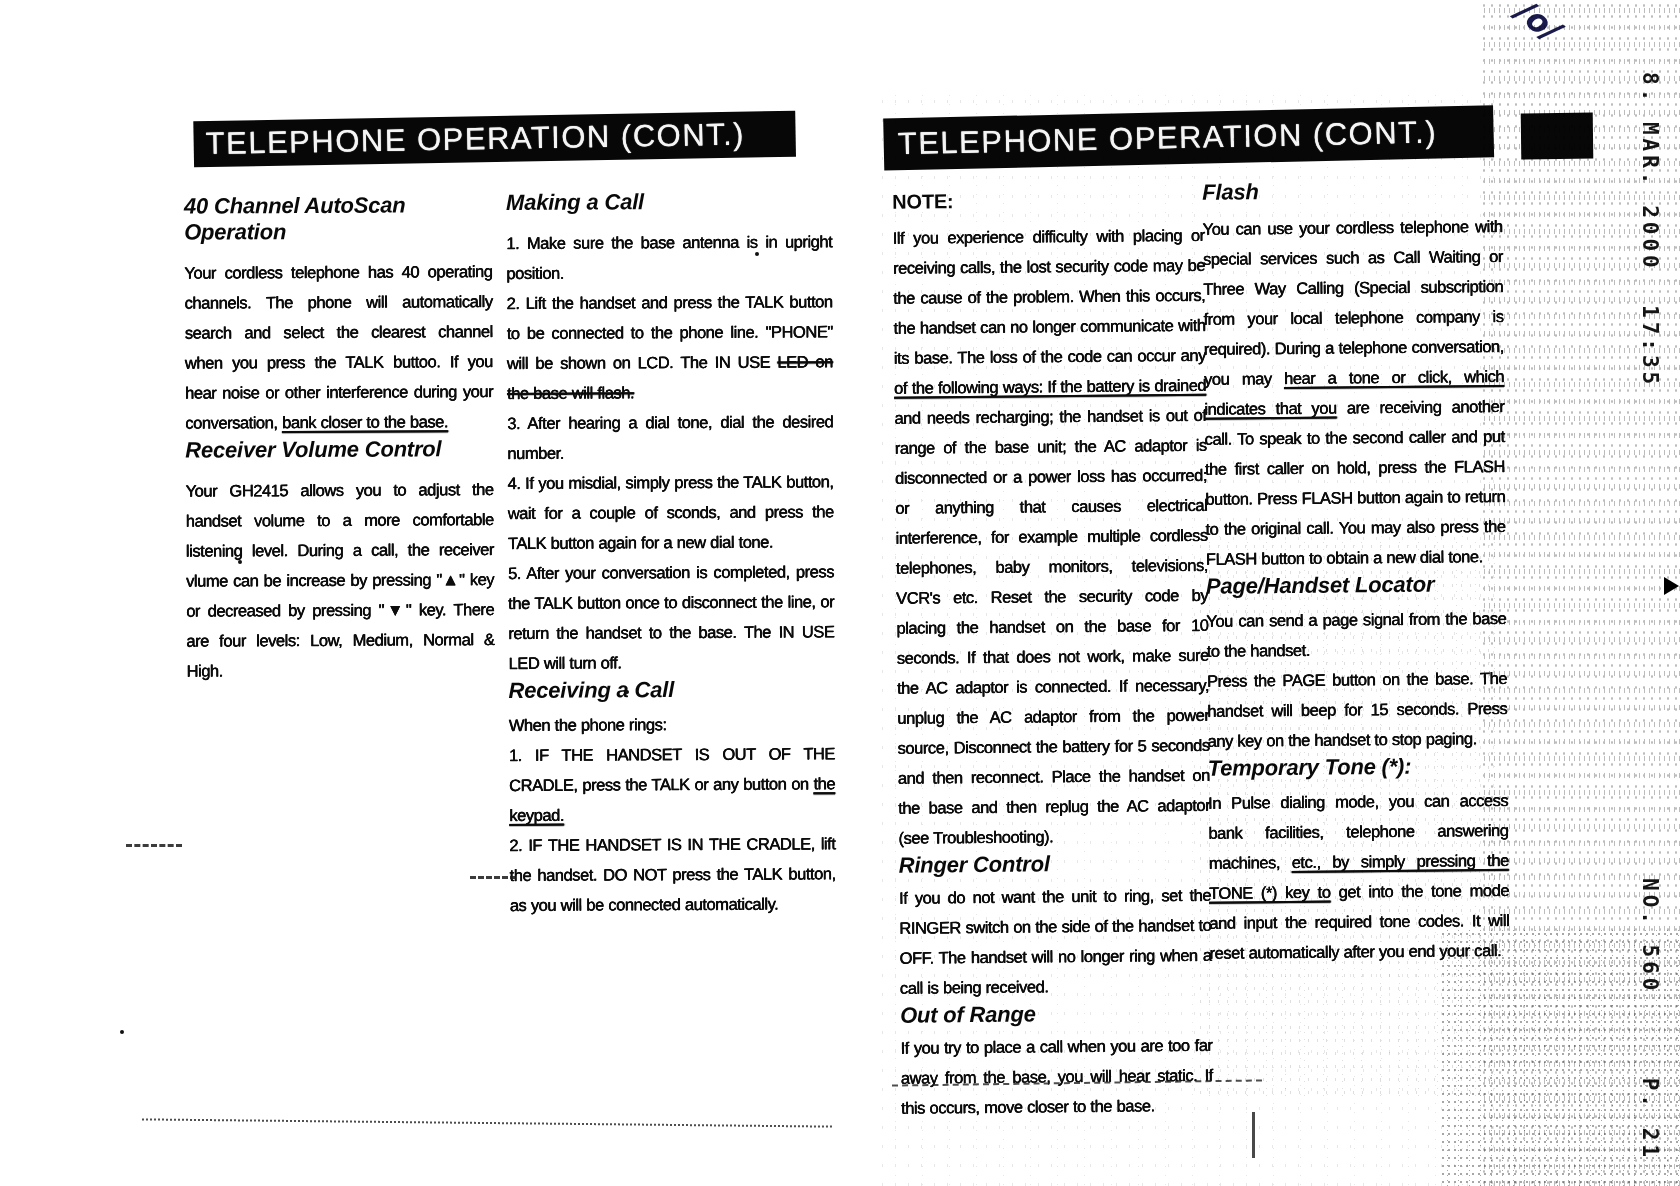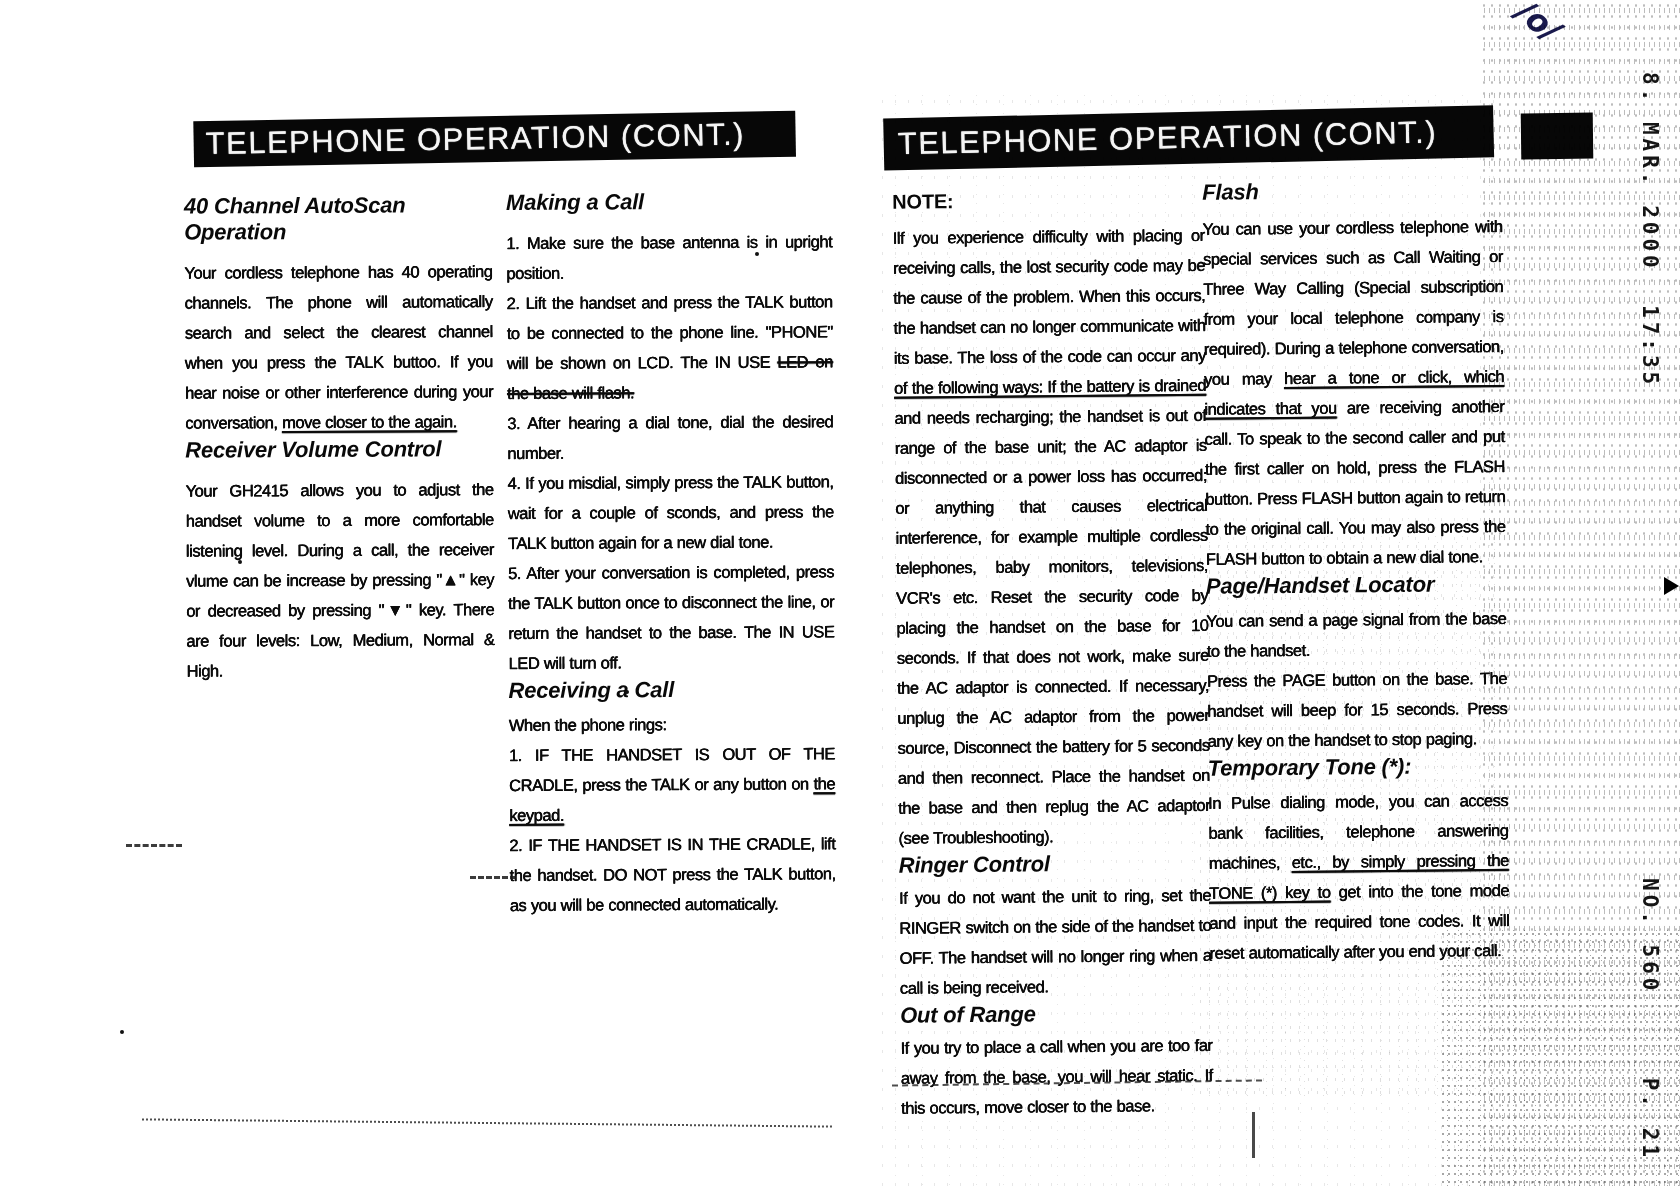--- a/index.html
+++ b/index.html
@@ -112,21 +112,21 @@
 
 <div class="sheet">
 
   <div class="page page-left">
     <div class="hbar hbar-left">
       <span>TELEPHONE OPERATION (CONT.)</span>
     </div>
 
     <div class="col" style="left:186px;top:192px;width:308px;">
       <h2>40 Channel AutoScan Operation</h2>
-      <p><span>Your cordless telephone has 40 operating channels. The phone will automatically search and select the clearest channel when you press the TALK buttoo. If you hear noise or other interference during your conversation, </span><span class="u">move closer to the again.</span></p>
+      <p><span>Your cordless telephone has 40 operating channels. The phone will automatically search and select the clearest channel when you press the TALK buttoo. If you hear noise or other interference during your conversation, </span><span class="u">bank closer to the base.</span></p>
 
       <h2 class="gap-receiver">Receiver Volume Control</h2>
       <p>Your GH2415 allows you to adjust the handset volume to a more comfortable listening level. During a call, the receiver vlume can be increase by pressing "▲" key or decreased by pressing "▼" key. There are four levels: Low, Medium, Normal &amp; High.</p>
     </div>
 
     <div class="col" style="left:508px;top:190px;width:326px;">
       <h2>Making a Call</h2>
       <p>1. Make sure the base antenna is in upright position.</p>
       <p><span>2. Lift the handset and press the TALK button to be connected to the phone line. "PHONE" will be shown on LCD. The IN USE </span><span class="strike">LED on the base will flash.</span></p>
       <p>3. After hearing a dial tone, dial the desired number.</p>

